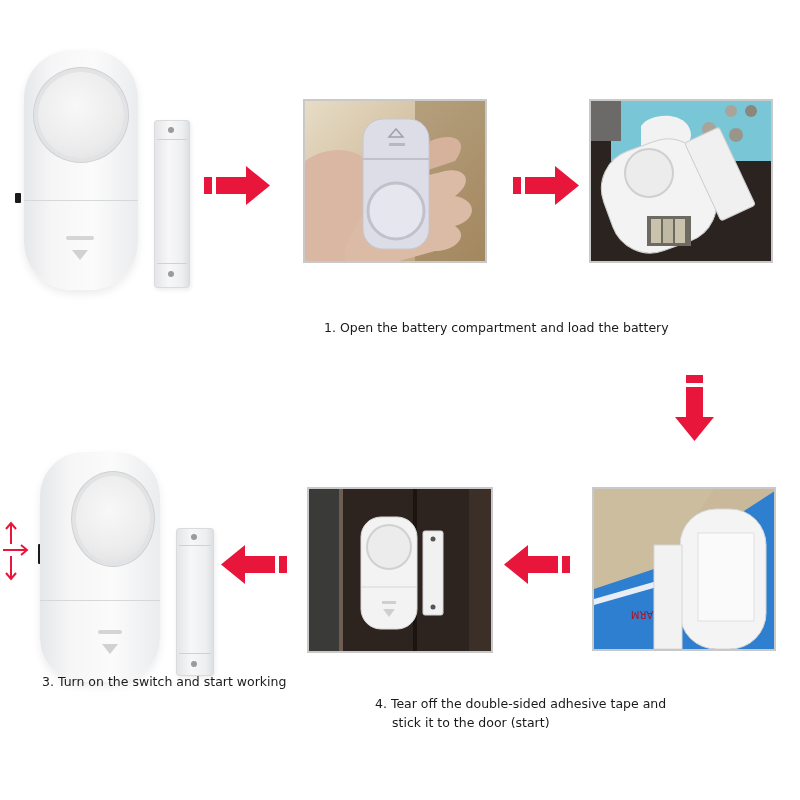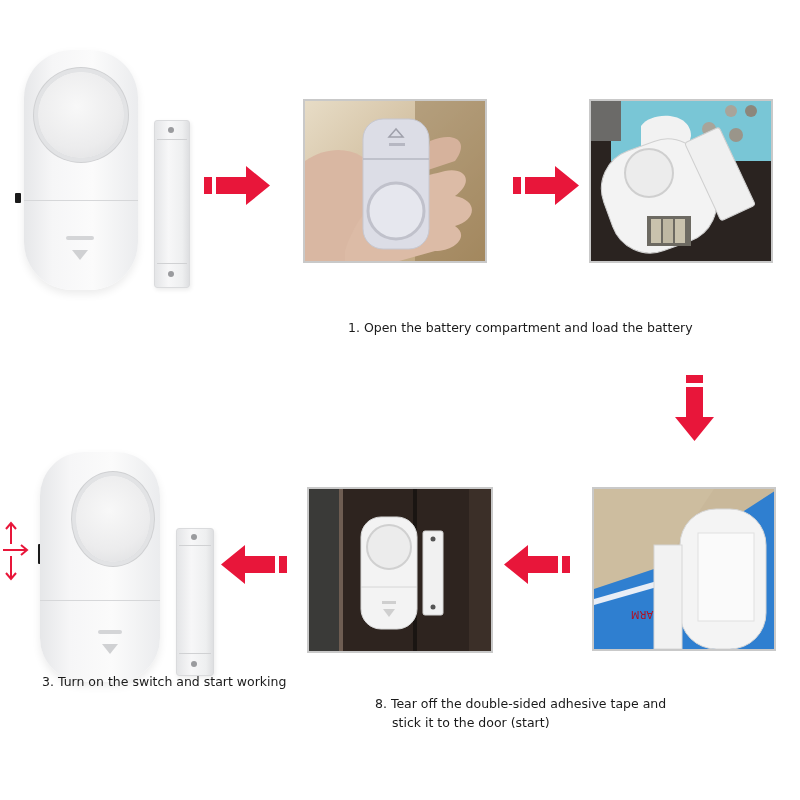--- a/index.html
+++ b/index.html
@@ -100,21 +100,21 @@
     <rect x="14" y="42" width="108" height="106" rx="40" transform="rotate(-20 68 95)" fill="#f3f3f3" stroke="#d0d0d0"></rect>
     <circle cx="58" cy="72" r="24" fill="#ececec" stroke="#cfcfcf" stroke-width="2"></circle>
     <rect x="56" y="115" width="44" height="30" fill="#6d6a62"></rect>
     <rect x="60" y="118" width="10" height="24" fill="#c9c2ad"></rect>
       <rect x="72" y="118" width="10" height="24" fill="#bfb8a3"></rect>
       <rect x="84" y="118" width="10" height="24" fill="#c9c2ad"></rect>
     <rect x="110" y="30" width="38" height="86" rx="3" transform="rotate(-25 129 73)" fill="#f0f0f0" stroke="#cfcfcf"></rect>
   </svg>
 </div>
 
-<div class="abs caption" style="left:324px;top:318px;margin-left:24px;">1. Open the battery compartment and load the battery</div>
+<div class="abs caption" style="left:324px;top:318px;">1. Open the battery compartment and load the battery</div>
 
 <svg class="arrow" style="left:675px;top:375px;" width="40" height="68" viewBox="0 0 40 68">
   <rect x="11" y="0" width="17" height="8" fill="#e8163a"></rect>
   <polygon points="11,12 28,12 28,42 39,42 19.5,66 0,42 11,42" fill="#e8163a"></polygon>
 </svg>
 
 <div class="abs" style="left:0;top:440px;width:300px;height:250px;">
   <svg class="abs" style="left:2px;top:80px;" width="28" height="62" viewBox="0 0 28 62">
     <line x1="9" y1="4" x2="9" y2="24" stroke="#e8163a" stroke-width="2"></line>
     <polyline points="4,9 9,3 14,9" fill="none" stroke="#e8163a" stroke-width="2"></polyline>
@@ -172,14 +172,14 @@
     <path d="M0,110 L70,90 L70,96 L0,116 Z" fill="#e9eef6"></path>
     <text x="8" y="128" font-size="10" fill="#b01020" font-family="DejaVu Sans, sans-serif" transform="rotate(180 40 125)">ALARM</text>
     <rect x="86" y="20" width="86" height="140" rx="36" fill="#f4f4f4" stroke="#d6d6d6"></rect>
     <rect x="104" y="44" width="56" height="88" fill="#fafafa" stroke="#e0e0e0"></rect>
     <rect x="60" y="56" width="28" height="104" fill="#f2f2f2" stroke="#d6d6d6"></rect>
   </svg>
 </div>
 
 <div class="abs caption" style="left:42px;top:672px;">3. Turn on the switch and start working</div>
 
-<div class="abs caption" style="left:375px;top:694px;">8. Tear off the double-sided adhesive tape and</div>
+<div class="abs caption" style="left:375px;top:694px;">4. Tear off the double-sided adhesive tape and</div>
 <div class="abs caption" style="left:392px;top:713px;">stick it to the door (start)</div>
 
 </body></html>

